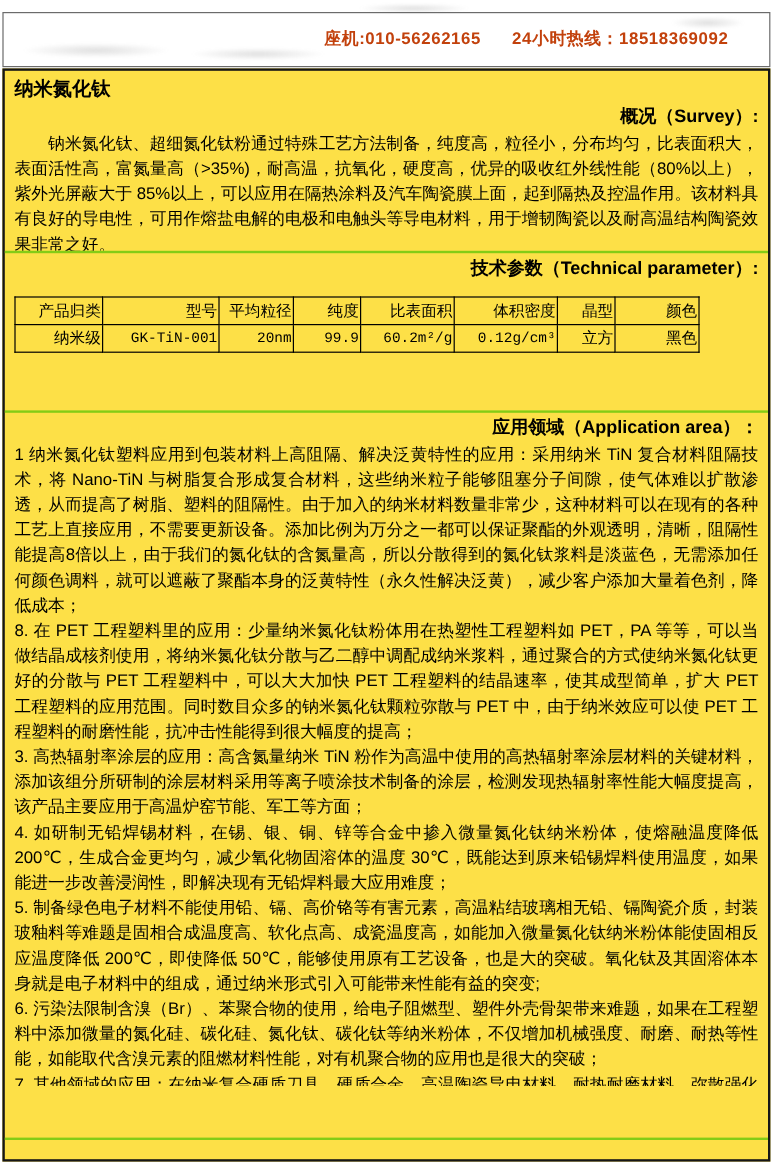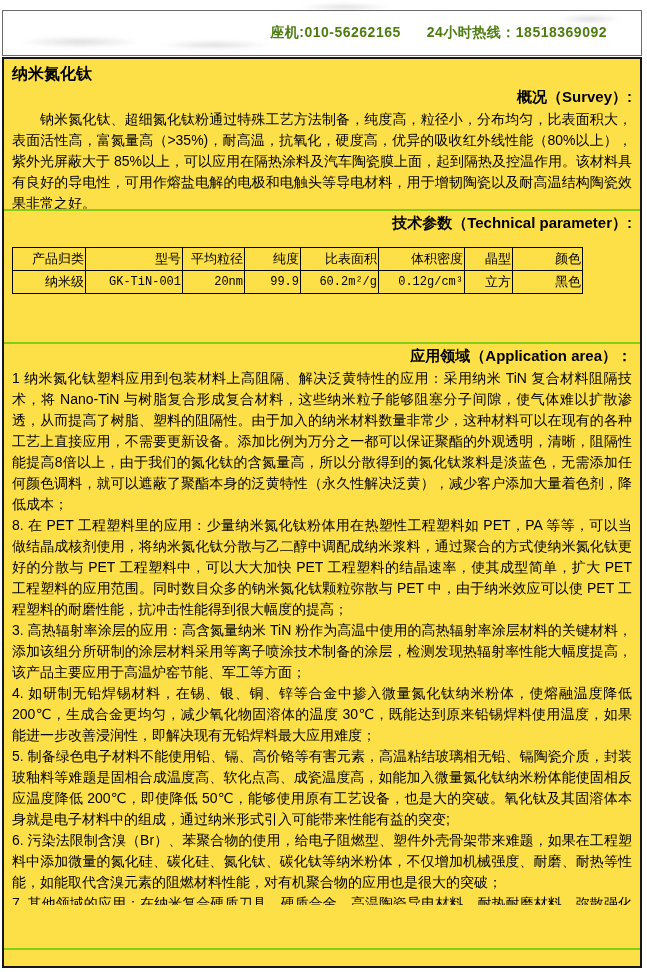--- a/index.html
+++ b/index.html
@@ -11,21 +11,21 @@
   
   .wm{position:absolute;pointer-events:none;filter:blur(1.5px);
       background:radial-gradient(ellipse at center, rgba(110,110,110,.22), rgba(110,110,110,0) 72%);}
   
   .topbox{
     position:absolute;left:2px;top:10px;width:640px;height:46px;
     border:1px solid #6b6b6b;box-sizing:border-box;background:transparent;
   }
   .contact-line{
     text-align:right;padding:13px 34px 0 0;font-size:14px;font-weight:bold;
-    color:#4d7c0f;letter-spacing:.5px;
+    color:#c2410c;letter-spacing:.5px;
   }
   .contact-line .gap{display:inline-block;width:26px;}
   
   .docbox{
     position:absolute;left:2px;top:57px;width:640px;height:911px;
     border:2px solid #161616;box-sizing:border-box;background:#fde047;
     display:flex;flex-direction:column;
   }
   .sec{box-sizing:border-box;padding:3px 8px 0 8px;overflow:hidden;}
   .sec + .sec{border-top:2px solid #84cc16;}

